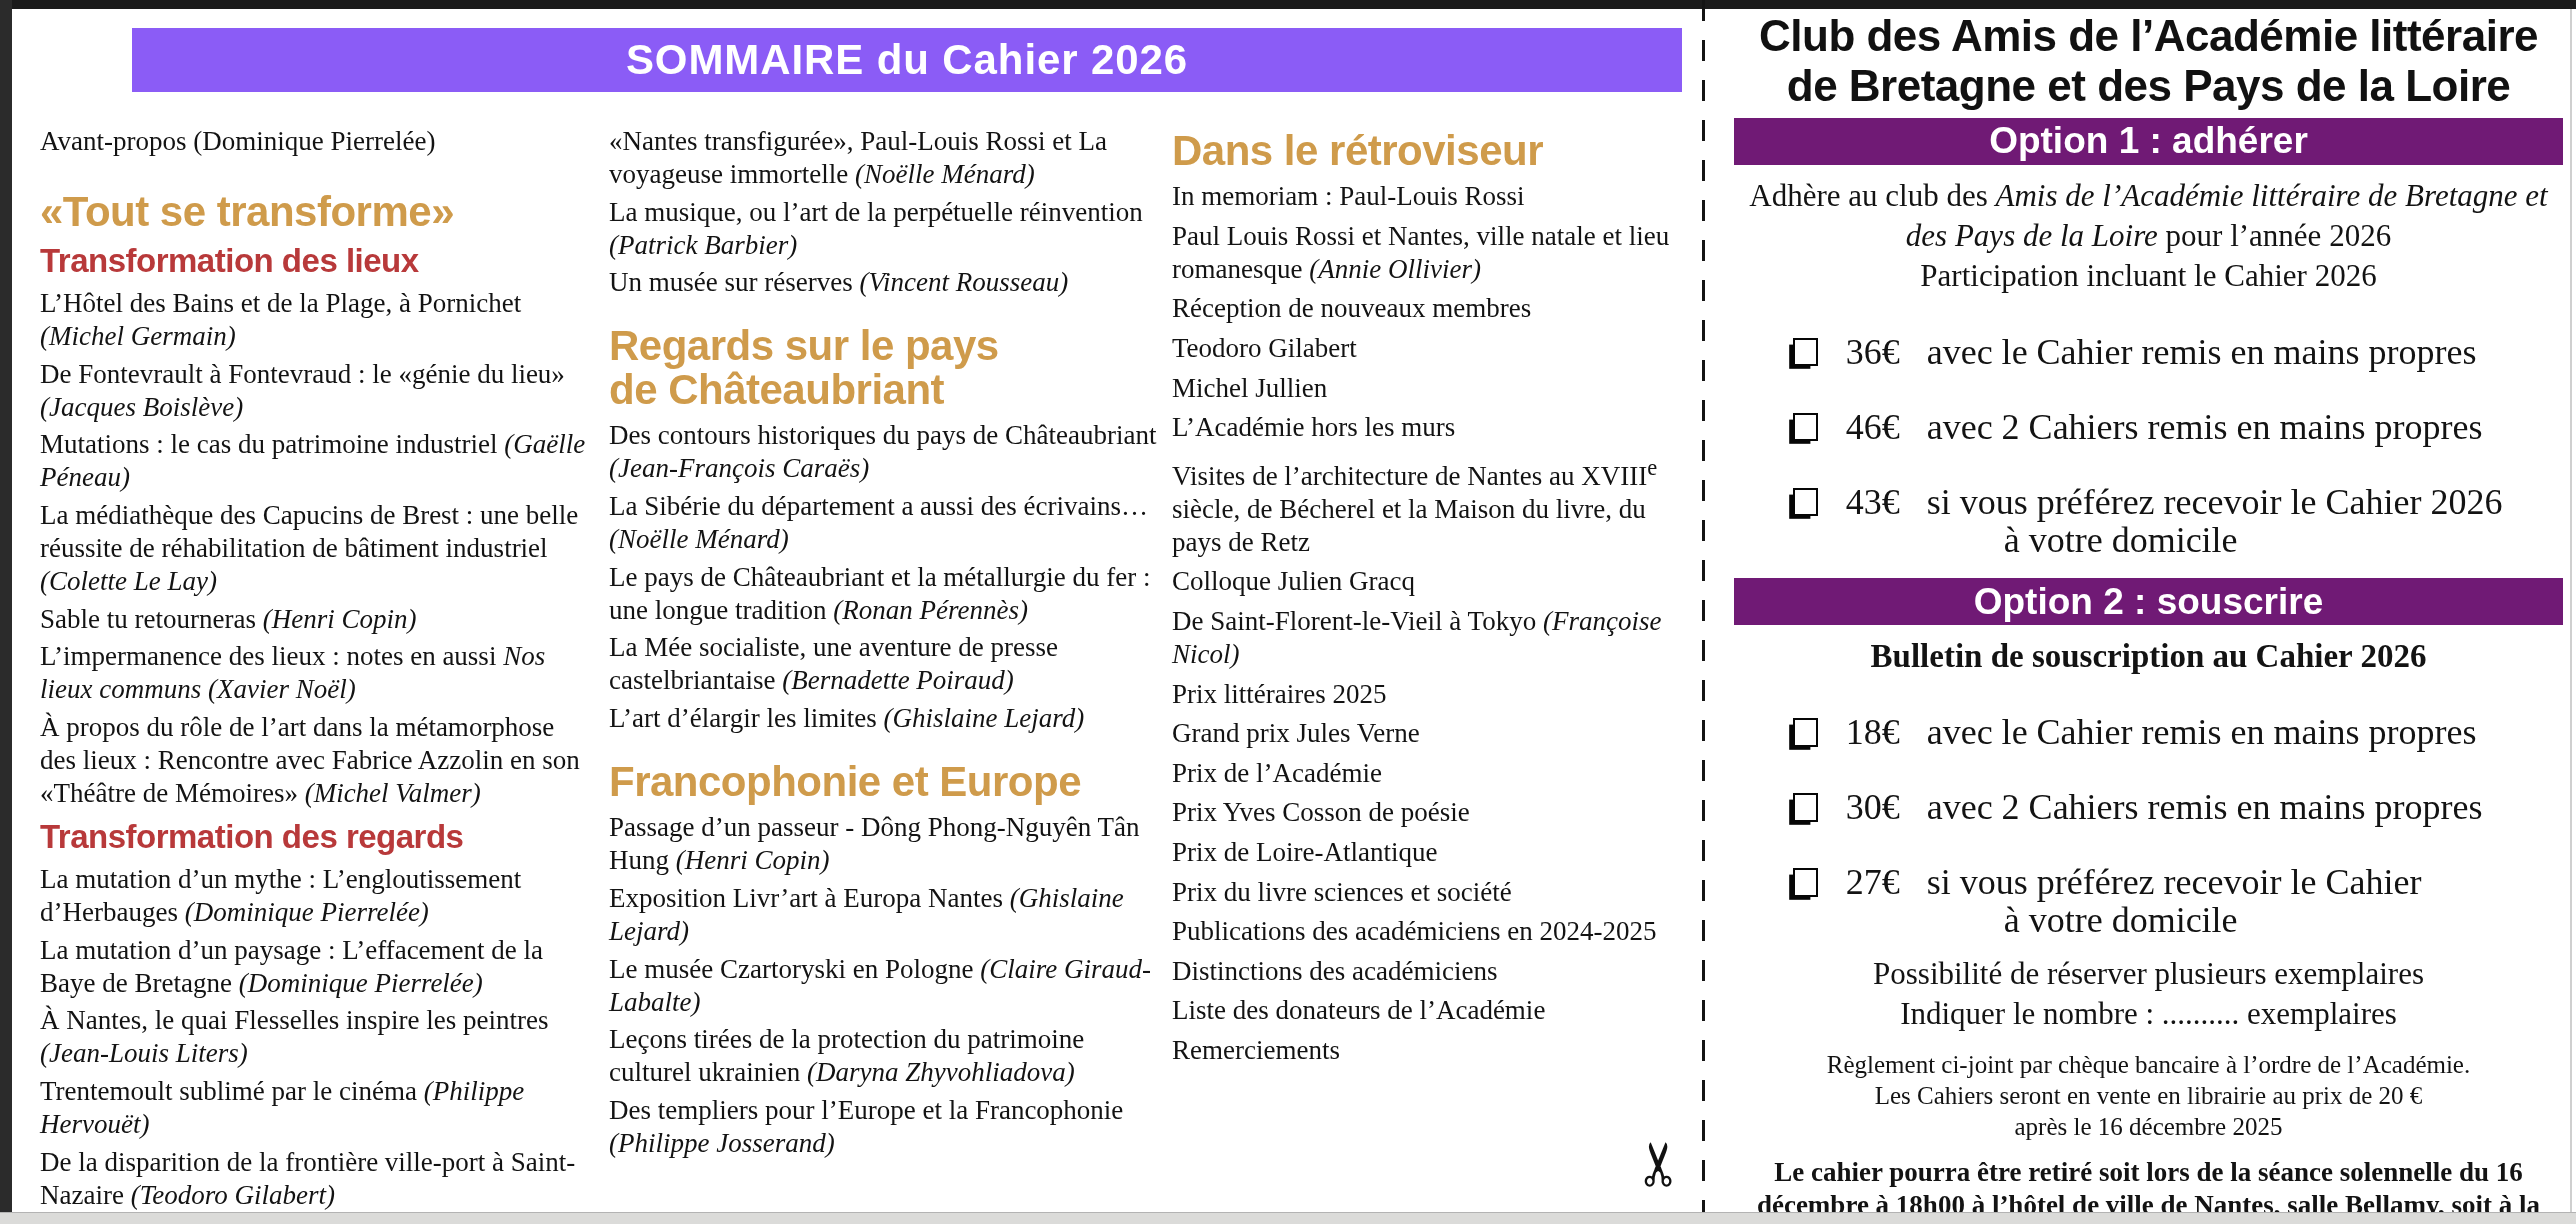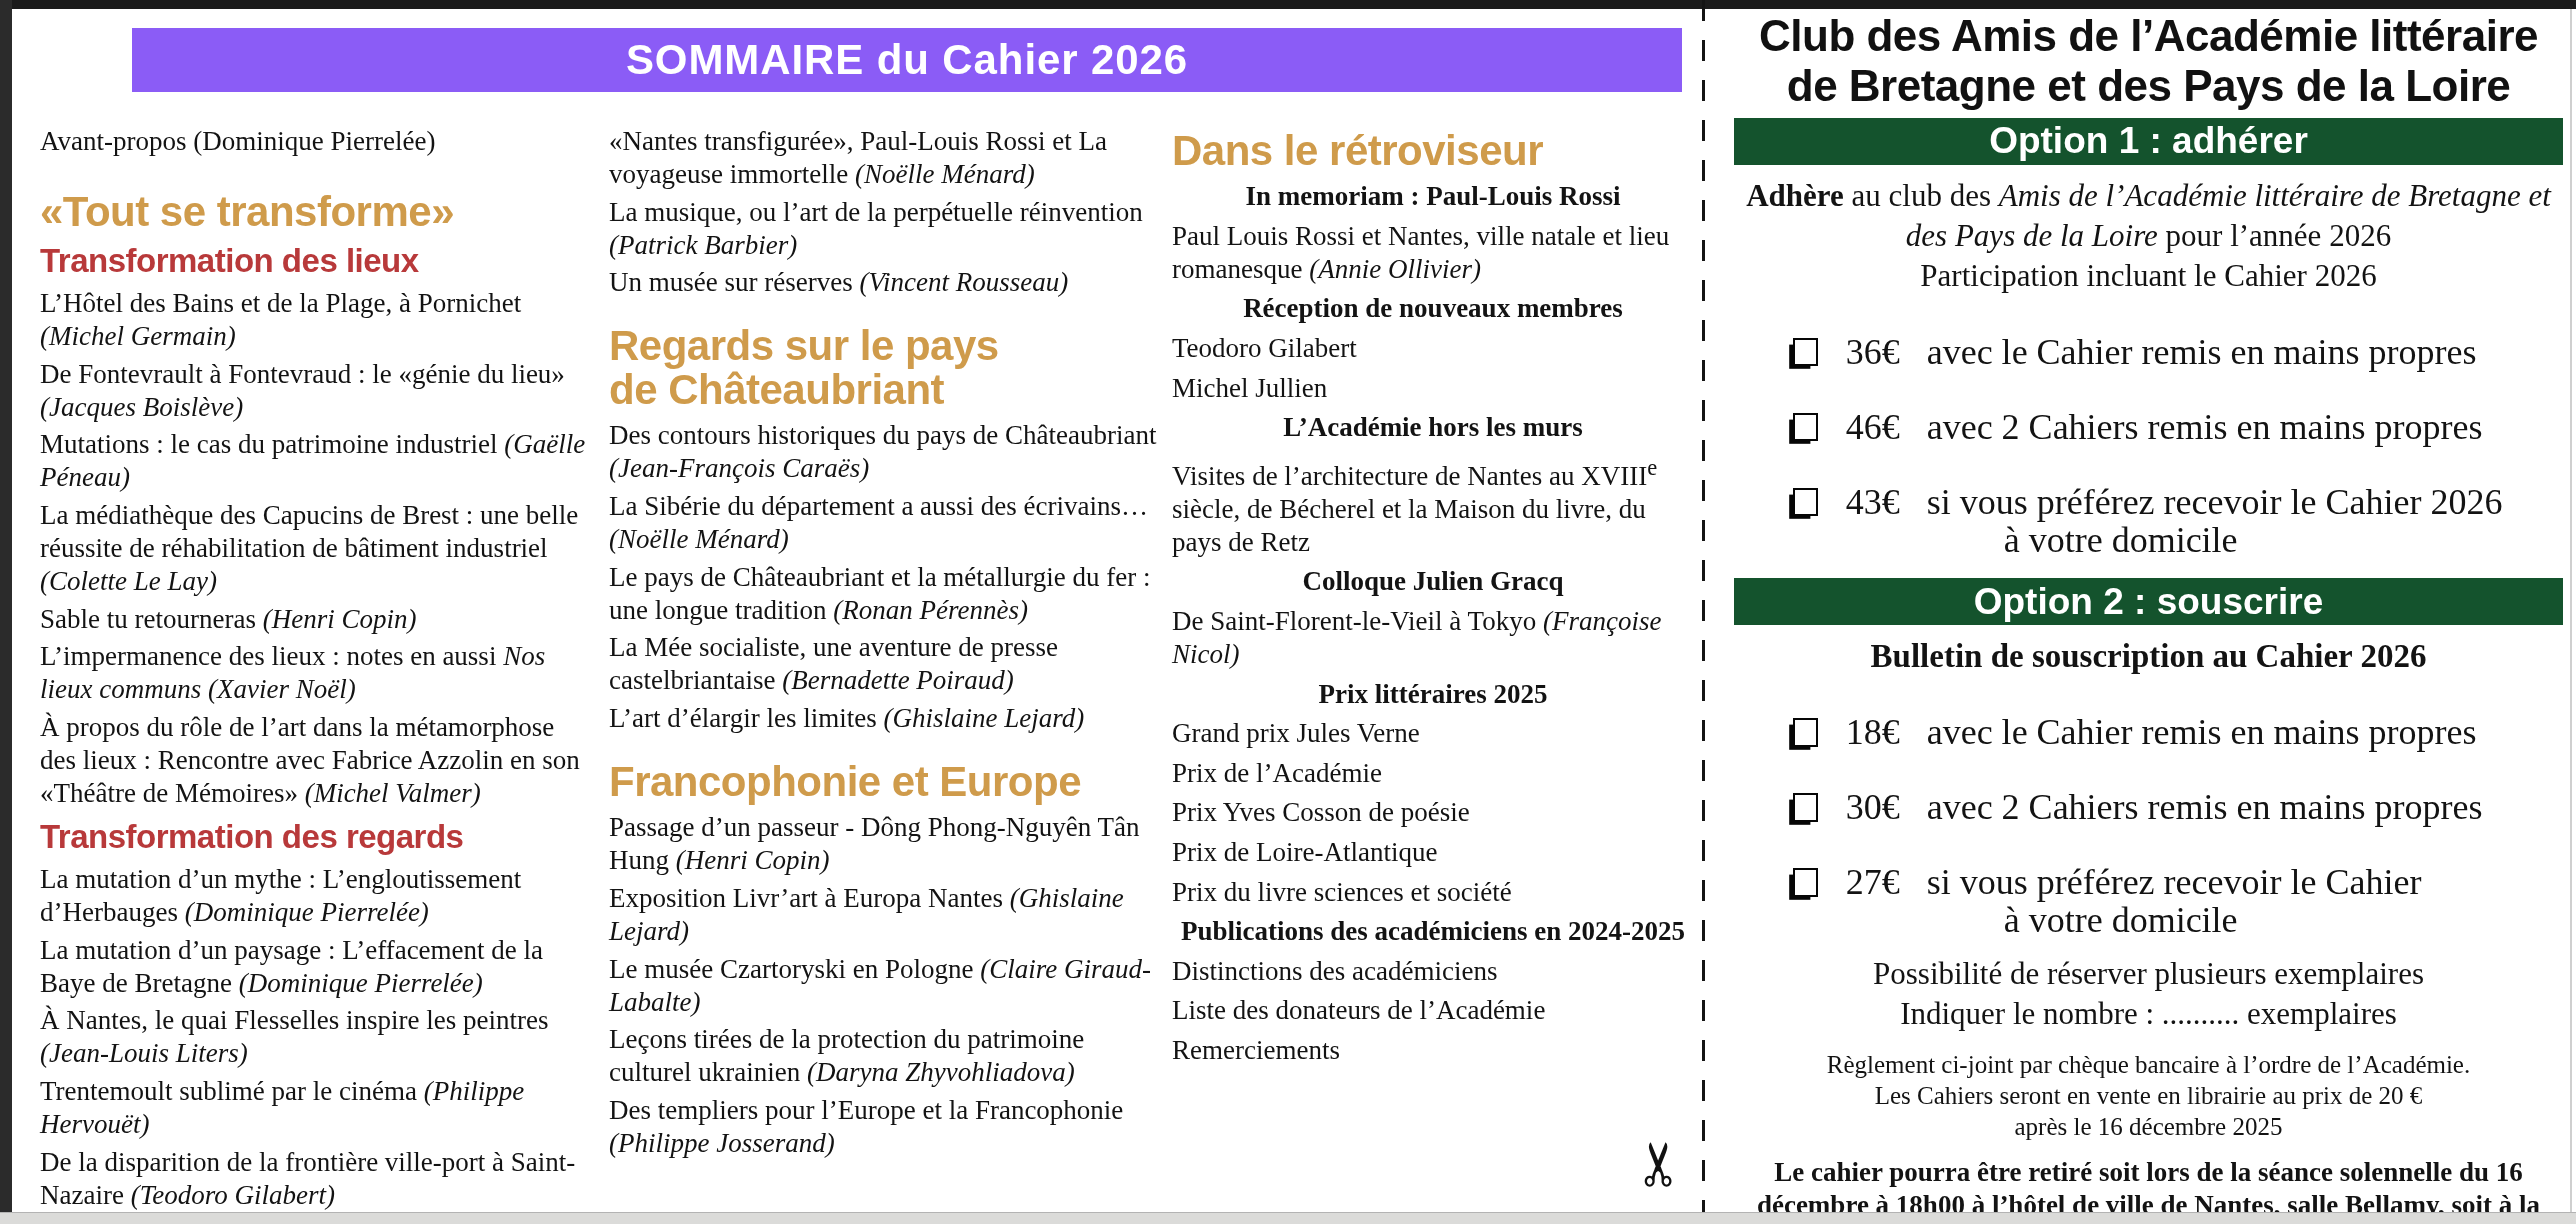--- a/index.html
+++ b/index.html
@@ -28,21 +28,21 @@
   }
   .col{display:block;}
   .col.c1{width:554px;}
   .col.c2{width:548px;}
   .col.c3{width:522px;}
   .entry{
     margin:0 0 4.7px 0;font-size:27px;line-height:33px;
   }
   .entry.intro{margin-bottom:32px;}
   .it{font-style:italic;}
-  .bd{font-weight:bold;text-align:center;}
+  .bd{font-weight:normal;}
   h2.gold{
     font-family:"Liberation Sans", sans-serif;font-weight:800;color:#cf9b4b;
     font-size:42px;line-height:44px;margin:24.5px 0 7.5px 0;letter-spacing:-0.5px;
   }
   .col > h2.gold:first-child{margin-top:3.8px;}
   h3.red{
     font-family:"Liberation Sans", sans-serif;font-weight:800;color:#b8393a;
     font-size:33px;line-height:36px;margin:9.4px 0 7.5px 0;letter-spacing:-0.5px;
   }
   .col.c3 .entry{margin-bottom:6.6px;}
@@ -58,21 +58,21 @@
     transform:rotate(-90deg);
   }
 
   
   .club{position:absolute;left:1734px;top:11.3px;width:829px;}
   .club-title{
     font-family:"Liberation Sans", sans-serif;font-weight:800;color:#111;
     font-size:44px;line-height:50px;text-align:center;letter-spacing:-0.5px;
   }
   .opt-bar{
-    margin-top:6.6px;height:47px;background:#14532d;
+    margin-top:6.6px;height:47px;background:#701a75;
     display:flex;align-items:center;justify-content:center;
   }
   .opt-bar .t{
     font-family:"Liberation Sans", sans-serif;font-weight:800;
     font-size:37px;color:#ffffff;
   }
   .club-intro{
     margin-top:11.3px;text-align:center;font-size:31px;line-height:40px;
   }
   .participation{text-align:center;font-size:31px;line-height:40px;}

